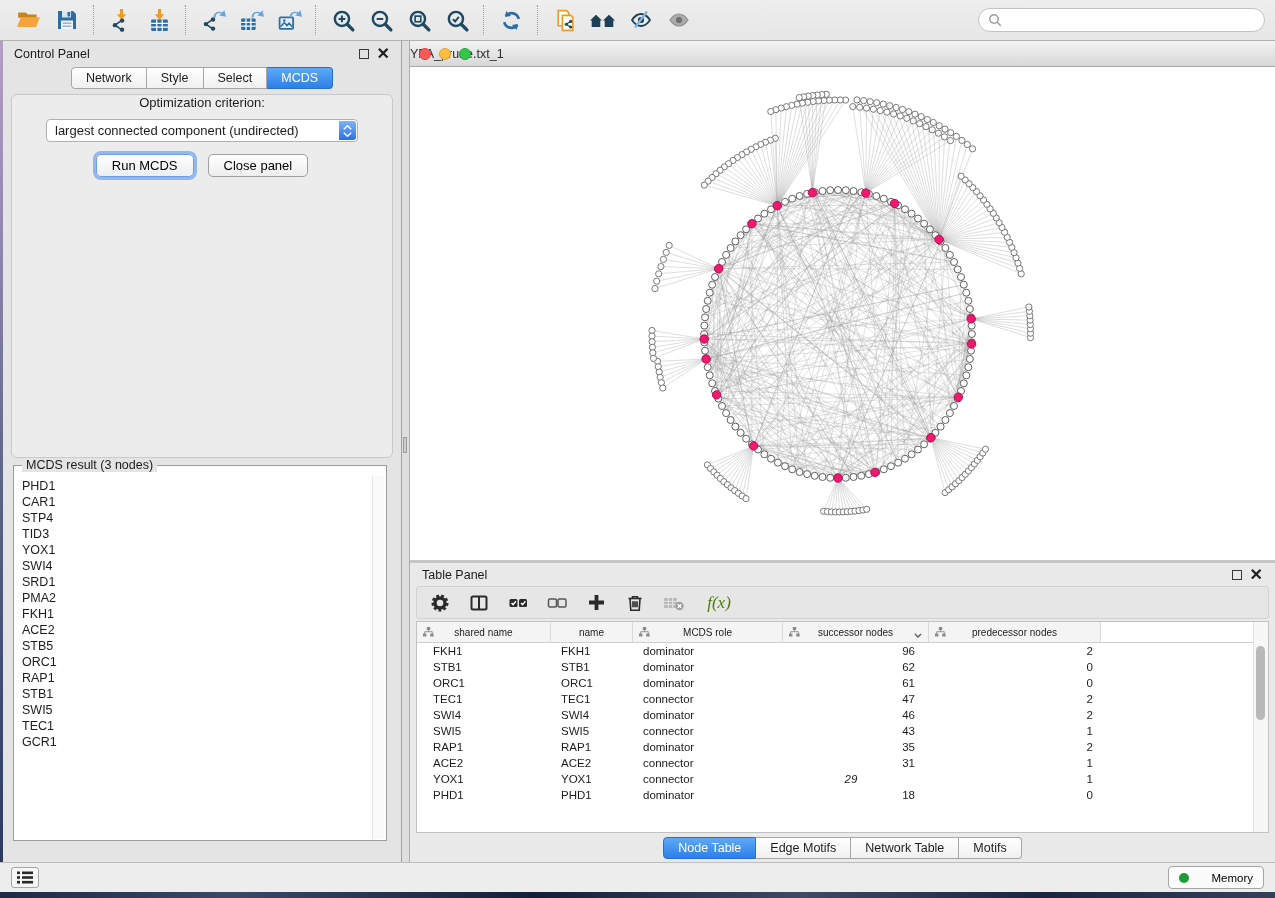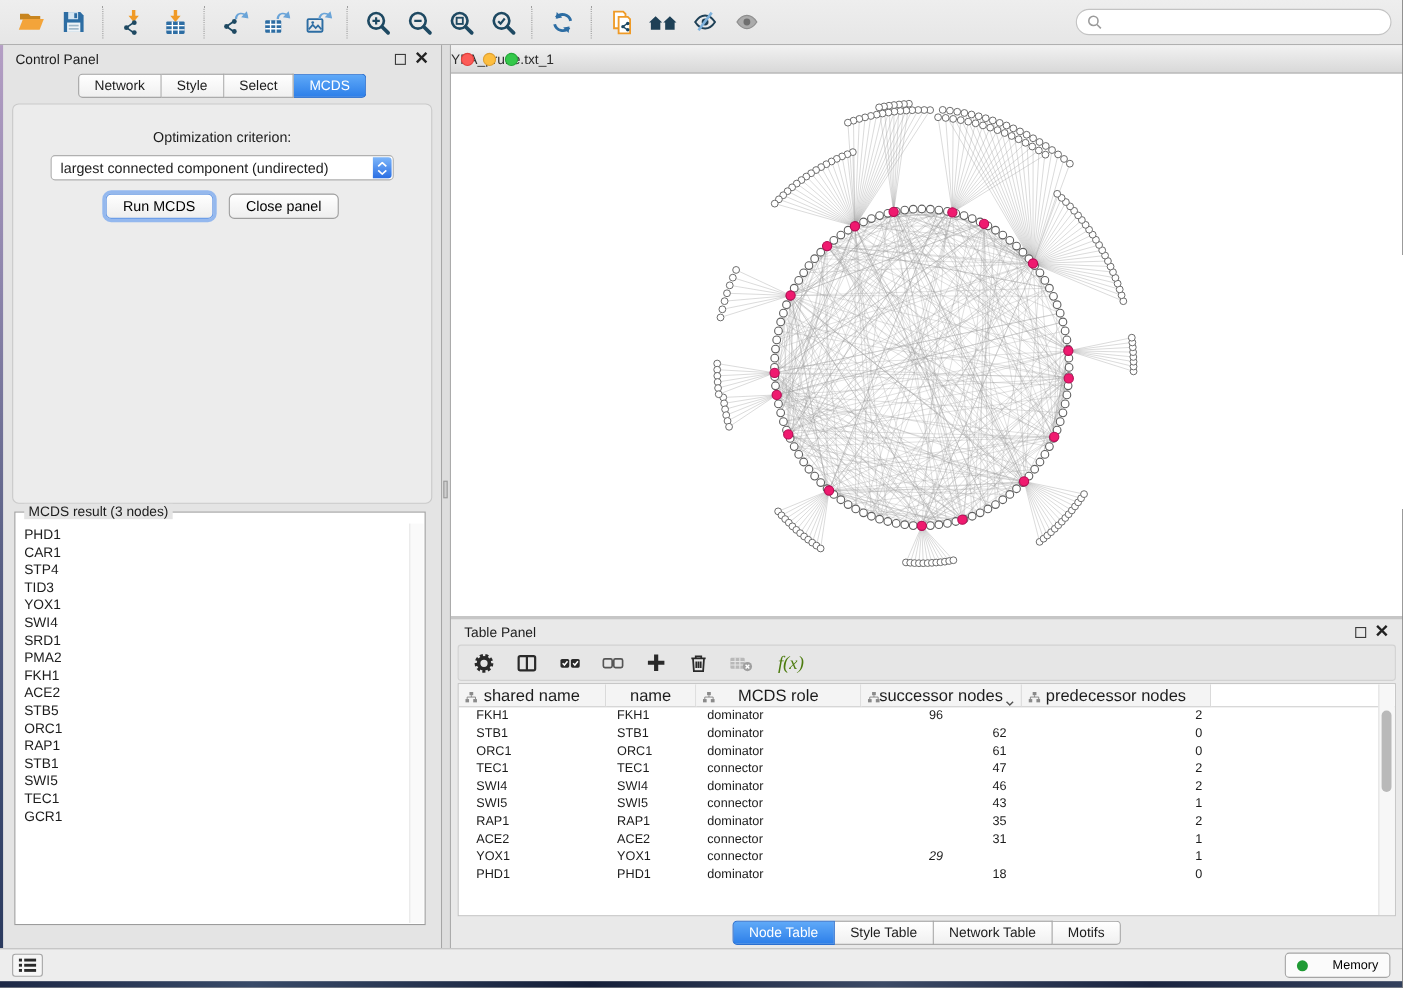--- a/index.html
+++ b/index.html
@@ -18,21 +18,21 @@
   .cp-header{height:26px;display:flex;align-items:center;padding:0 11px;font-size:12.5px;}
   .win-btns{margin-left:auto;display:flex;gap:8px;align-items:center;}
   .float-box{width:8px;height:8px;border:1.5px solid #3a3a3a;display:inline-block;}
   .close-x{font-size:16px;font-weight:bold;color:#222;line-height:12px;}
   .seg-row{display:flex;justify-content:center;}
   .seg{font-size:12.5px;padding:3px 14px;background:linear-gradient(#ffffff,#f0f0f0);border:1px solid #a6a6a6;border-left:none;color:#1c1c1c;white-space:nowrap;}
   .seg:first-child{border-left:1px solid #a6a6a6;border-radius:4px 0 0 4px;}
   .seg:last-child{border-radius:0 4px 4px 0;}
   .seg.active{background:linear-gradient(#5fa9f8,#2d7fe9);color:#fff;border-color:#2a6fd0;}
   .cp-body{position:absolute;top:53px;left:8px;right:8px;height:362px;background:#ececec;border:1px solid #c9c9c9;border-radius:6px;text-align:center;}
-  .opt-label{margin-top:22px;font-size:13px;}
+  .opt-label{font-size:13px;}
   .select{width:312px;height:23px;margin:9px auto 0;background:#fff;border:1px solid #b0b0b0;border-radius:4px;display:flex;align-items:center;font-size:13px;padding-left:8px;box-sizing:border-box;position:relative;text-align:center;}
   .select .stepper{position:absolute;right:1px;top:1px;bottom:1px;width:17px;background:linear-gradient(#7db6fa,#2b6fe3);border-radius:0 3px 3px 0;display:flex;flex-direction:column;align-items:center;justify-content:center;gap:2px;}
   .btn-row{margin-top:12px;display:flex;justify-content:center;gap:14px;}
   .btn{font-size:13px;padding:3px 15px;background:linear-gradient(#ffffff,#eeeeee);border:1px solid #9f9f9f;border-radius:5px;}
   .btn.focus{box-shadow:0 0 0 3px rgba(90,150,240,.6);border-color:#6d9ee8;}
   .groupbox{position:absolute;top:424px;left:10px;right:14px;bottom:21px;background:#fff;border:1px solid #9c9c9c;}
   .gb-title{position:absolute;top:-8px;left:8px;background:#e4e4e4;padding:0 4px;font-size:12.5px;}
   .mcds-list{position:absolute;top:12px;left:4px;right:14px;bottom:2px;overflow:hidden;text-align:left;}
   .mcds-item{font-size:12.5px;line-height:16px;padding-left:4px;}
   .gb-scroll{position:absolute;top:10px;right:1px;bottom:1px;width:12px;background:#fafafa;border-left:1px solid #e6e6e6;}
@@ -52,21 +52,21 @@
   .net-canvas{flex:1;background:#fff;position:relative;}
   .net-canvas svg{position:absolute;left:0;top:0;}
   .gap{height:3px;background:#c6c6c6;}
   
   .table-panel{flex:1;background:#e9e9e9;display:flex;flex-direction:column;min-height:0;}
   .tp-header{height:23px;display:flex;align-items:center;padding:0 12px;font-size:12.5px;}
   .tp-toolbar{height:33px;margin:0 6px;background:#e6e6e6;border:1px solid #d2d2d2;border-radius:3px;display:flex;align-items:center;padding:0 12px;gap:17px;box-sizing:border-box;}
   .tpi{width:22px;height:22px;display:flex;align-items:center;justify-content:center;background:none;border:none;padding:0;}
   .fx{font-family:"Liberation Serif",serif;font-style:italic;font-size:17px;color:#4d7c0f;}
   .table-wrap{margin:2px 6px 0 6px;background:#fff;border:1px solid #c2c2c2;flex:1;position:relative;overflow:hidden;}
-  .thead{display:flex;height:21px;font-size:15px;text-align:center;}
+  .thead{display:flex;height:21px;font-size:10px;text-align:center;}
   .th{position:relative;display:flex;align-items:center;justify-content:center;background:#f4f4f4;border-right:1px solid #dadada;border-bottom:1px solid #cfcfcf;height:100%;box-sizing:border-box;}
   .th .hicon{position:absolute;left:6px;top:5px;}
   .th .sort{position:absolute;right:6px;top:8px;}
   .th.filler{background:#fff;border-right:none;flex:1;}
   .tr{display:flex;height:16px;font-size:11.5px;align-items:center;}
   .td{box-sizing:border-box;overflow:hidden;white-space:nowrap;}
   .vscroll{position:absolute;right:0;top:0;bottom:0;width:14px;background:#f7f7f7;border-left:1px solid #e2e2e2;}
   .vthumb{position:absolute;top:24px;left:2px;width:9px;height:74px;background:#b9b9b9;border-radius:5px;}
   .tp-tabs{height:29px;display:flex;align-items:center;justify-content:center;}
   
@@ -717,21 +717,21 @@
                   </svg></span>
                 <span>predecessor nodes</span>
               </div>
               <div class="th filler"></div>
             </div>
           <div id="tbody">
               <div class="tr">
                 <div class="td" style="width: 134px; text-align: left; padding: 0px 4px 0px 16px;">FKH1</div>
                 <div class="td" style="width: 82px; text-align: left; padding: 0px 4px 0px 10px;">FKH1</div>
                 <div class="td" style="width: 150px; text-align: left; padding: 0px 4px 0px 10px;">dominator</div>
-                <div class="td" style="width: 146px; text-align: center; padding: 0px 14px 0px 4px;">96</div>
+                <div class="td" style="width: 146px; text-align: right; padding: 0px 14px 0px 4px;">96</div>
                 <div class="td" style="width: 172px; text-align: right; padding: 0px 8px 0px 4px;">2</div>
               </div>
               <div class="tr">
                 <div class="td" style="width: 134px; text-align: left; padding: 0px 4px 0px 16px;">STB1</div>
                 <div class="td" style="width: 82px; text-align: left; padding: 0px 4px 0px 10px;">STB1</div>
                 <div class="td" style="width: 150px; text-align: left; padding: 0px 4px 0px 10px;">dominator</div>
                 <div class="td" style="width: 146px; text-align: right; padding: 0px 14px 0px 4px;">62</div>
                 <div class="td" style="width: 172px; text-align: right; padding: 0px 8px 0px 4px;">0</div>
               </div>
               <div class="tr">
@@ -790,21 +790,21 @@
                 <div class="td" style="width: 146px; text-align: right; padding: 0px 14px 0px 4px;">18</div>
                 <div class="td" style="width: 172px; text-align: right; padding: 0px 8px 0px 4px;">0</div>
               </div>
             </div>
           <div class="vscroll">
               <div class="vthumb"></div>
             </div>
         </div>
         <div class="tp-tabs" id="tp-tabs">
             <div class="seg active">Node Table</div>
-            <div class="seg">Style Table</div>
+            <div class="seg">Edge Motifs</div>
             <div class="seg">Network Table</div>
             <div class="seg">Motifs</div>
           </div>
       </div>
     </div>
   </div>
 
   <div class="statusbar">
     <button class="list-btn">
       <svg width="16" height="13" viewBox="0 0 16 13">

